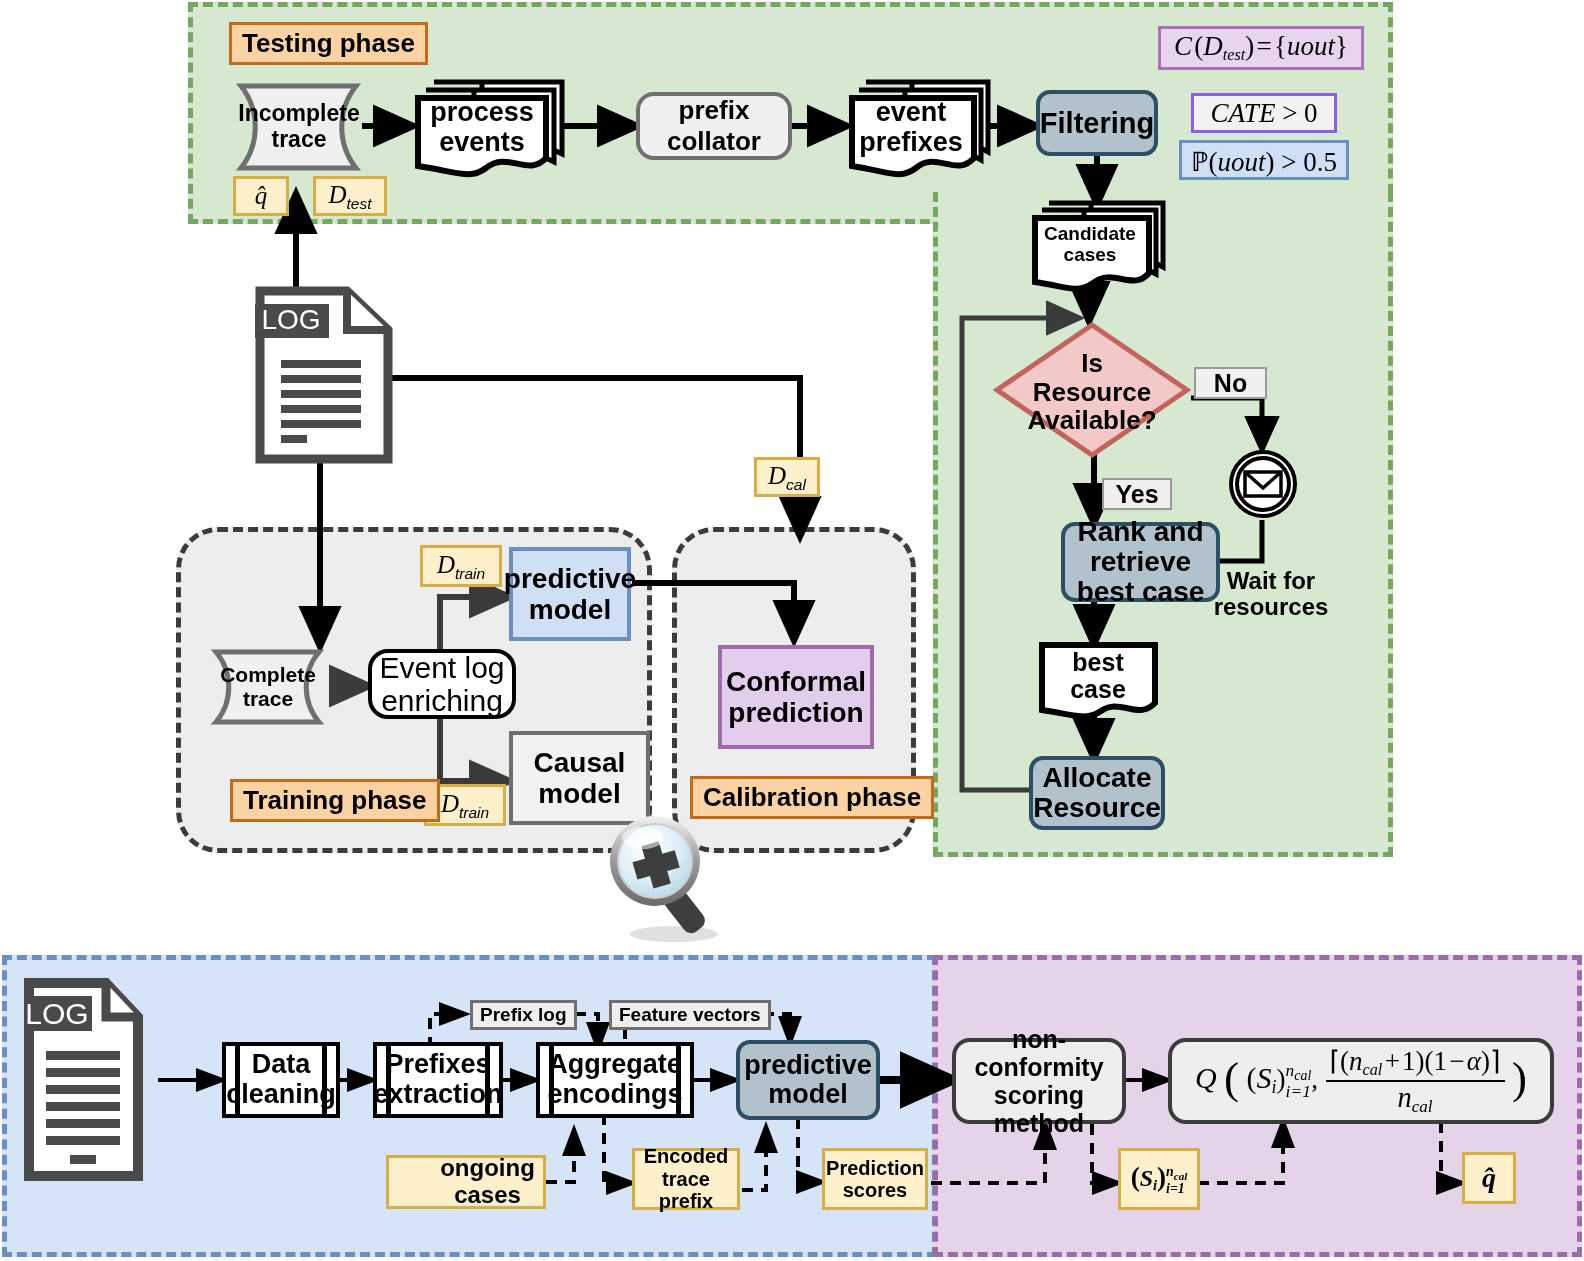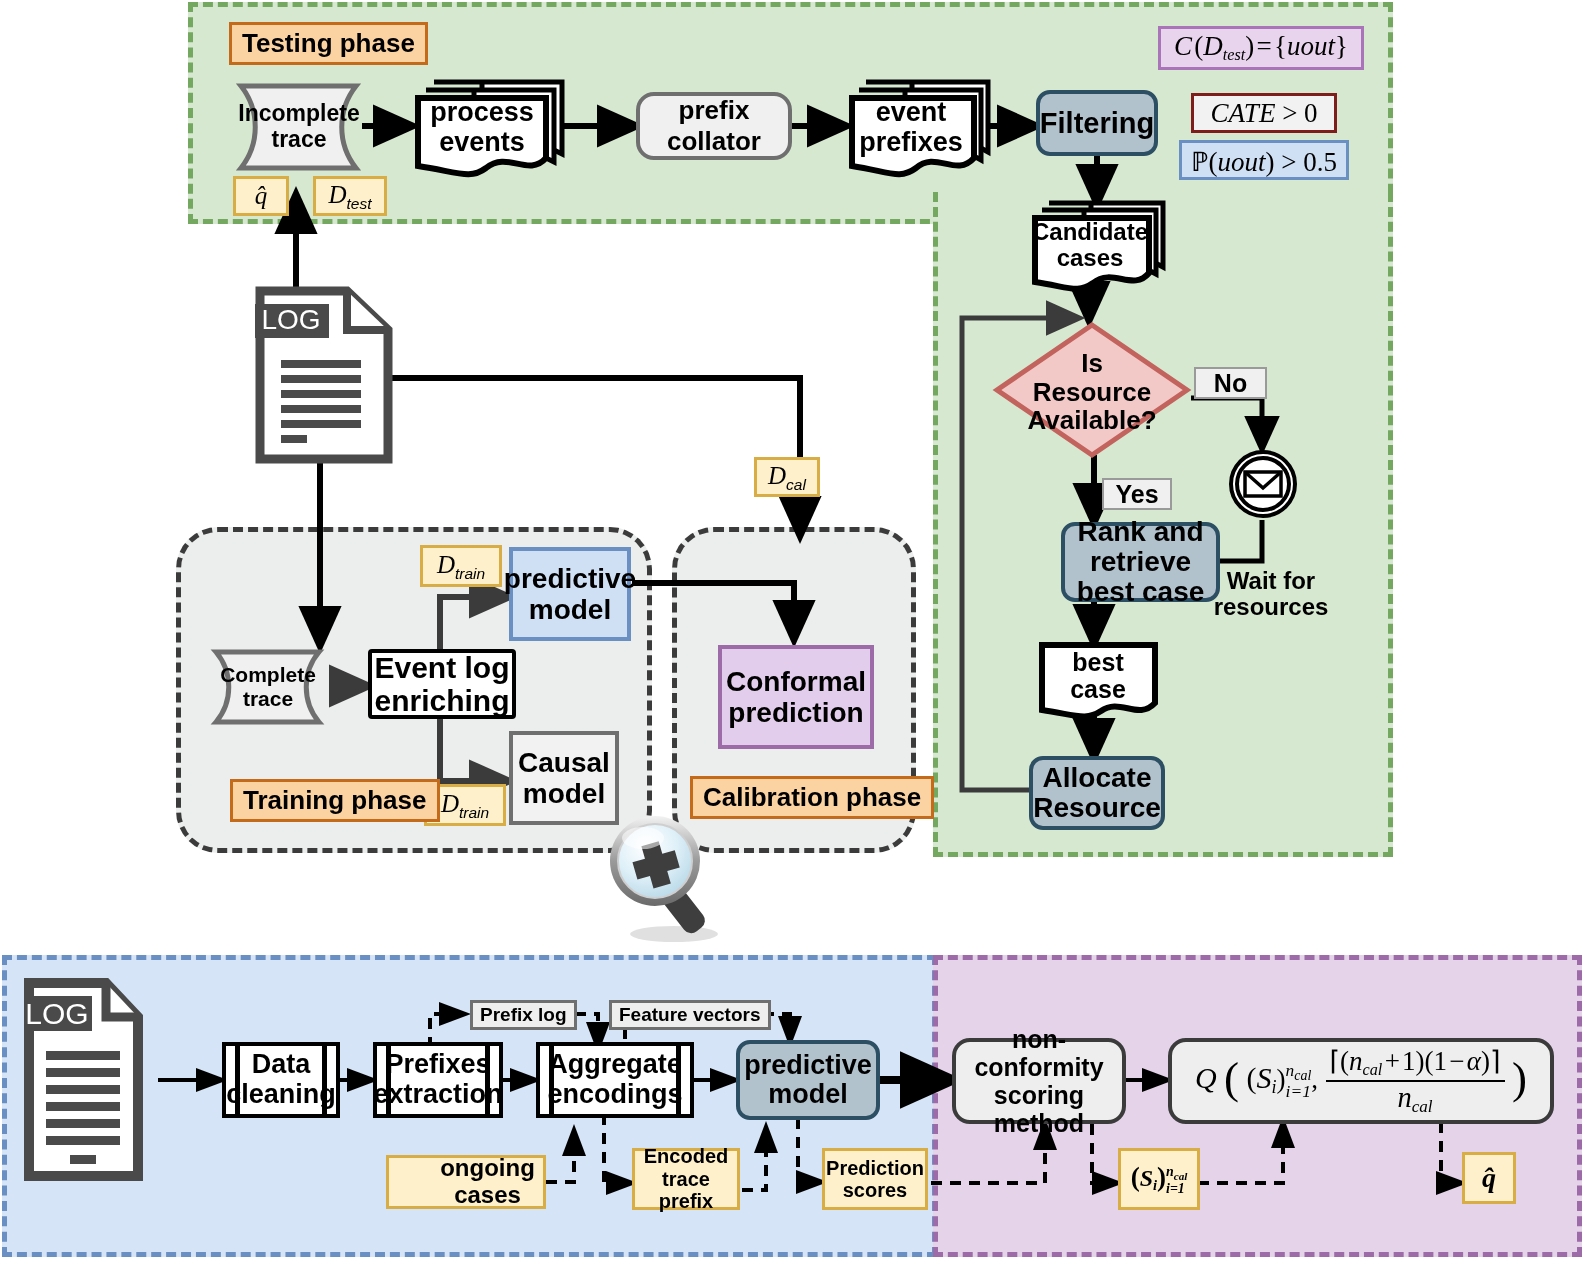--- a/index.html
+++ b/index.html
@@ -12,28 +12,28 @@
   .panel-green{background:#d7e8d0;border:5px dashed #74a860;}
   .panel-blue{background:#d6e4f7;border:5px dashed #6a8fc2;}
   .panel-purple{background:#e4d3e9;border:5px dashed #9c6ba8;}
   .panel-gray{background:#eceded;border:5px dashed #3b3b3b;border-radius:42px;}
   
   .phase-tag{background:#fbd3a3;border:3px solid #c46a1b;color:#000;font-weight:bold;font-size:26px;padding:3px 10px;}
   .d-tag{background:#fdf0cb;border:3px solid #d9ad45;color:#000;font-size:25px;}
   .d-tag i{font-family:"Liberation Serif",serif;font-style:italic;}
   .d-tag sub{font-size:0.62em;font-style:italic;}
   .formula-purple{background:#e9d4ee;border:3px solid #a974b8;text-align:right;}
-  .formula-gray{background:#f2f2f2;border:3px solid #7f1d1d;}
+  .formula-gray{background:#f2f2f2;border:3px solid #8b5cf6;}
   .formula-blue{background:#cfe0f5;border:3px solid #6a8fc2;}
   .serif{font-family:"Liberation Serif",serif;font-style:italic;}
   
   .node-filter{background:#b2c2cd;border:4px solid #2d4f63;border-radius:14px;color:#000;font-weight:bold;font-size:29px;}
   .node-steel{background:#b2c2cd;border:4px solid #2d4f63;border-radius:14px;color:#000;font-weight:bold;font-size:28px;line-height:1.08;}
   .node-round-gray{background:#f0f0f0;border:4px solid #6f6f6f;border-radius:18px;color:#000;font-weight:bold;font-size:26px;}
-  .node-white-round{background:#fff;border:4px solid #000;border-radius:4px;color:#000;font-weight:bold;font-size:30px;line-height:1.1;}
+  .node-white-round{background:#fff;border:4px solid #000;border-radius:20px;color:#000;font-weight:normal;font-size:30px;line-height:1.1;}
   .node-pred{background:#cfe0f5;border:4px solid #6a8fc2;color:#000;font-weight:bold;font-size:28px;line-height:1.12;}
   .node-causal{background:#f2f2f2;border:4px solid #6f6f6f;color:#000;font-weight:bold;font-size:28px;line-height:1.12;}
   .node-conf{background:#e3cdec;border:4px solid #9c6ba8;color:#000;font-weight:bold;font-size:28px;line-height:1.12;}
   .node-sub{background:#fff;border:4px solid #000;color:#000;font-weight:bold;font-size:27px;line-height:1.1;}
   .node-sub::before,.node-sub::after{content:"";position:absolute;top:0;bottom:0;width:5px;background:#000;}
   .node-sub::before{left:9px;}
   .node-sub::after{right:9px;}
   .node-nc{background:#eeeeee;border:4px solid #3b3b3b;border-radius:18px;color:#000;font-weight:bold;font-size:25px;line-height:1.12;}
   .node-q{background:#eeeeee;border:4px solid #3b3b3b;border-radius:18px;}
   .small-tag{background:#eeeeee;border:3px solid #6f6f6f;color:#000;font-weight:bold;font-size:19px;padding:1px 7px;}
@@ -190,21 +190,21 @@
   </div>
   <div class="abs ctr formula-blue" style="left:1179px;top:140px;width:170px;height:40px;">
     <span class="mth"><span class="mthb">ℙ(</span>uout<span class="mthb">) &gt; 0.5</span></span>
   </div>
 
   <svg class="abs" style="left:1029px;top:197px;width:142px;height:100px;">
     <path d="M20,6 H134 V70 L117,61 L98,70 L79,61 L62,70 V6 Z" fill="#fff" stroke="#000" stroke-width="5"></path>
     <path d="M13,13 H127 V77 L110,68 L91,77 L72,68 L55,77 V13 Z" fill="#fff" stroke="#000" stroke-width="5"></path>
     <path d="M6,21 H120 V76 C104,95 84,70 64,86 C49,97 40,90 6,85 Z" fill="#fff" stroke="#000" stroke-width="6"></path>
   </svg>
-  <div class="abs ctr docstack-label" style="left:1033px;top:214px;width:114px;height:62px;white-space:pre-line;font-size:24px;">Candidate
+  <div class="abs ctr docstack-label" style="left:1033px;top:214px;width:114px;height:62px;white-space:pre-line;font-size:19px;">Candidate
 cases</div>
 
   <svg class="abs" style="left:992px;top:320px;width:200px;height:140px;">
     <path d="M100,5 L195,70 L100,135 L5,70 Z" fill="#f2c9c6" stroke="#c2635e" stroke-width="5"></path>
   </svg>
   <div class="abs ctr plainlabel" style="left:1012px;top:350px;width:160px;height:84px;white-space:pre-line;font-size:26px;">Is
 Resource
 Available?</div>
 
   <div class="abs ctr yn-tag" style="left:1194px;top:367px;width:73px;height:32px;">
@@ -274,21 +274,21 @@
     <span><i>D</i><sub>train</sub></span>
   </div>
   <div class="abs ctr node-pred" style="left:509px;top:547px;width:122px;height:94px;white-space:pre-line;">
     <span style="white-space:pre-line;">predictive
 model</span>
   </div>
 
   <div class="abs ctr d-tag" style="left:424px;top:784px;width:82px;height:42px;">
     <span><i>D</i><sub>train</sub></span>
   </div>
-  <div class="abs ctr node-causal" style="left:509px;top:731px;width:110px;height:94px;white-space:pre-line;">
+  <div class="abs ctr node-causal" style="left:509px;top:731px;width:141px;height:94px;white-space:pre-line;">
     <span style="white-space:pre-line;">Causal
 model</span>
   </div>
 
   <div class="abs phase-tag" style="left:230px;top:779px;">
     <span>Training phase</span>
   </div>
 
   <div class="abs ctr node-conf" style="left:718px;top:645px;width:156px;height:104px;white-space:pre-line;">
     <span style="white-space:pre-line;">Conformal

